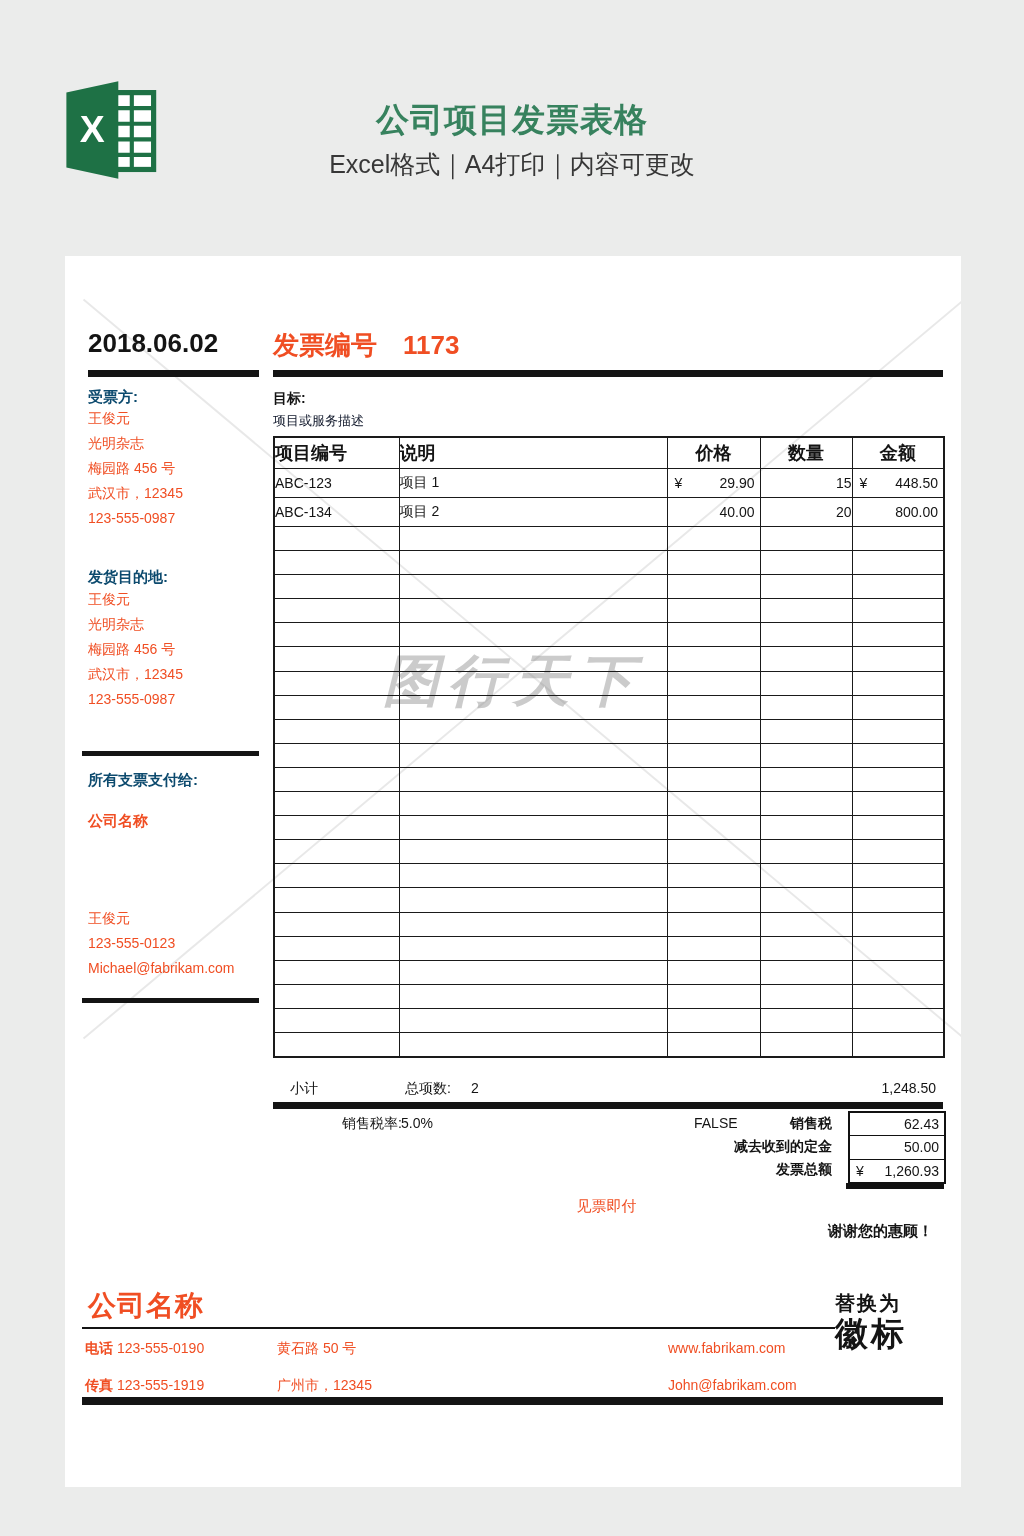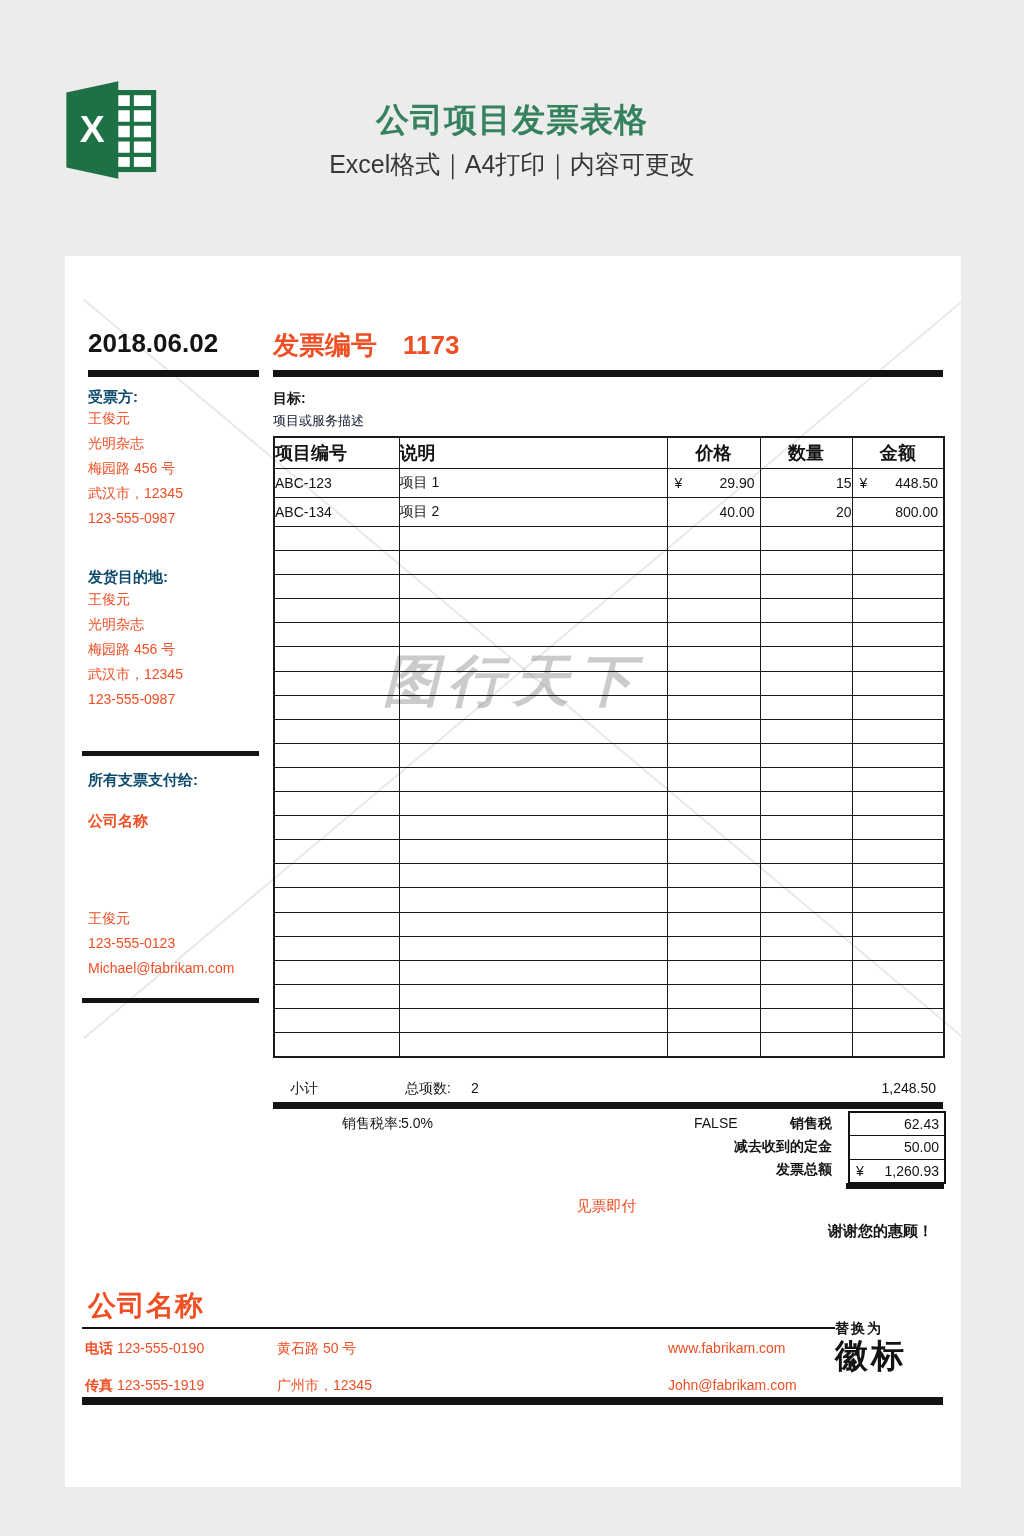--- a/index.html
+++ b/index.html
@@ -84,21 +84,21 @@
     color:#f04e23; letter-spacing:1px;}
   .rule-f-thin{left:17px; top:1071px; width:753px; height:2px;}
   .f-row{position:absolute; left:0; width:896px; height:20px; font-size:14px; color:#f04e23;}
   .f-row1{top:1084px;} .f-row2{top:1121px;}
   .f-key{position:absolute; left:20px; font-weight:bold;}
   .f-val{position:absolute; left:52px;}
   .f-addr{position:absolute; left:212px;}
   .f-net{position:absolute; left:603px;}
   .rule-f-thick{left:17px; top:1141px; width:861px; height:8px;}
   .logo-hint{position:absolute; left:770px; top:1037px; color:#141414; line-height:1;}
-  .logo-hint .small{font-size:14px; font-weight:bold; letter-spacing:2px;margin-top:28px;}
+  .logo-hint .small{font-size:20px; font-weight:bold; letter-spacing:2px;}
   .logo-hint .big{font-size:33px; font-weight:bold; letter-spacing:3px; margin-top:4px;}
 </style>
 </head>
 <body>
 
 <div class="page">
 
   <div class="logo">
     <svg viewBox="0 0 100 104" width="104" height="108" aria-hidden="true">
       <rect x="52" y="16" width="40" height="74" fill="#ffffff" stroke="#1e7145" stroke-width="5"></rect>

